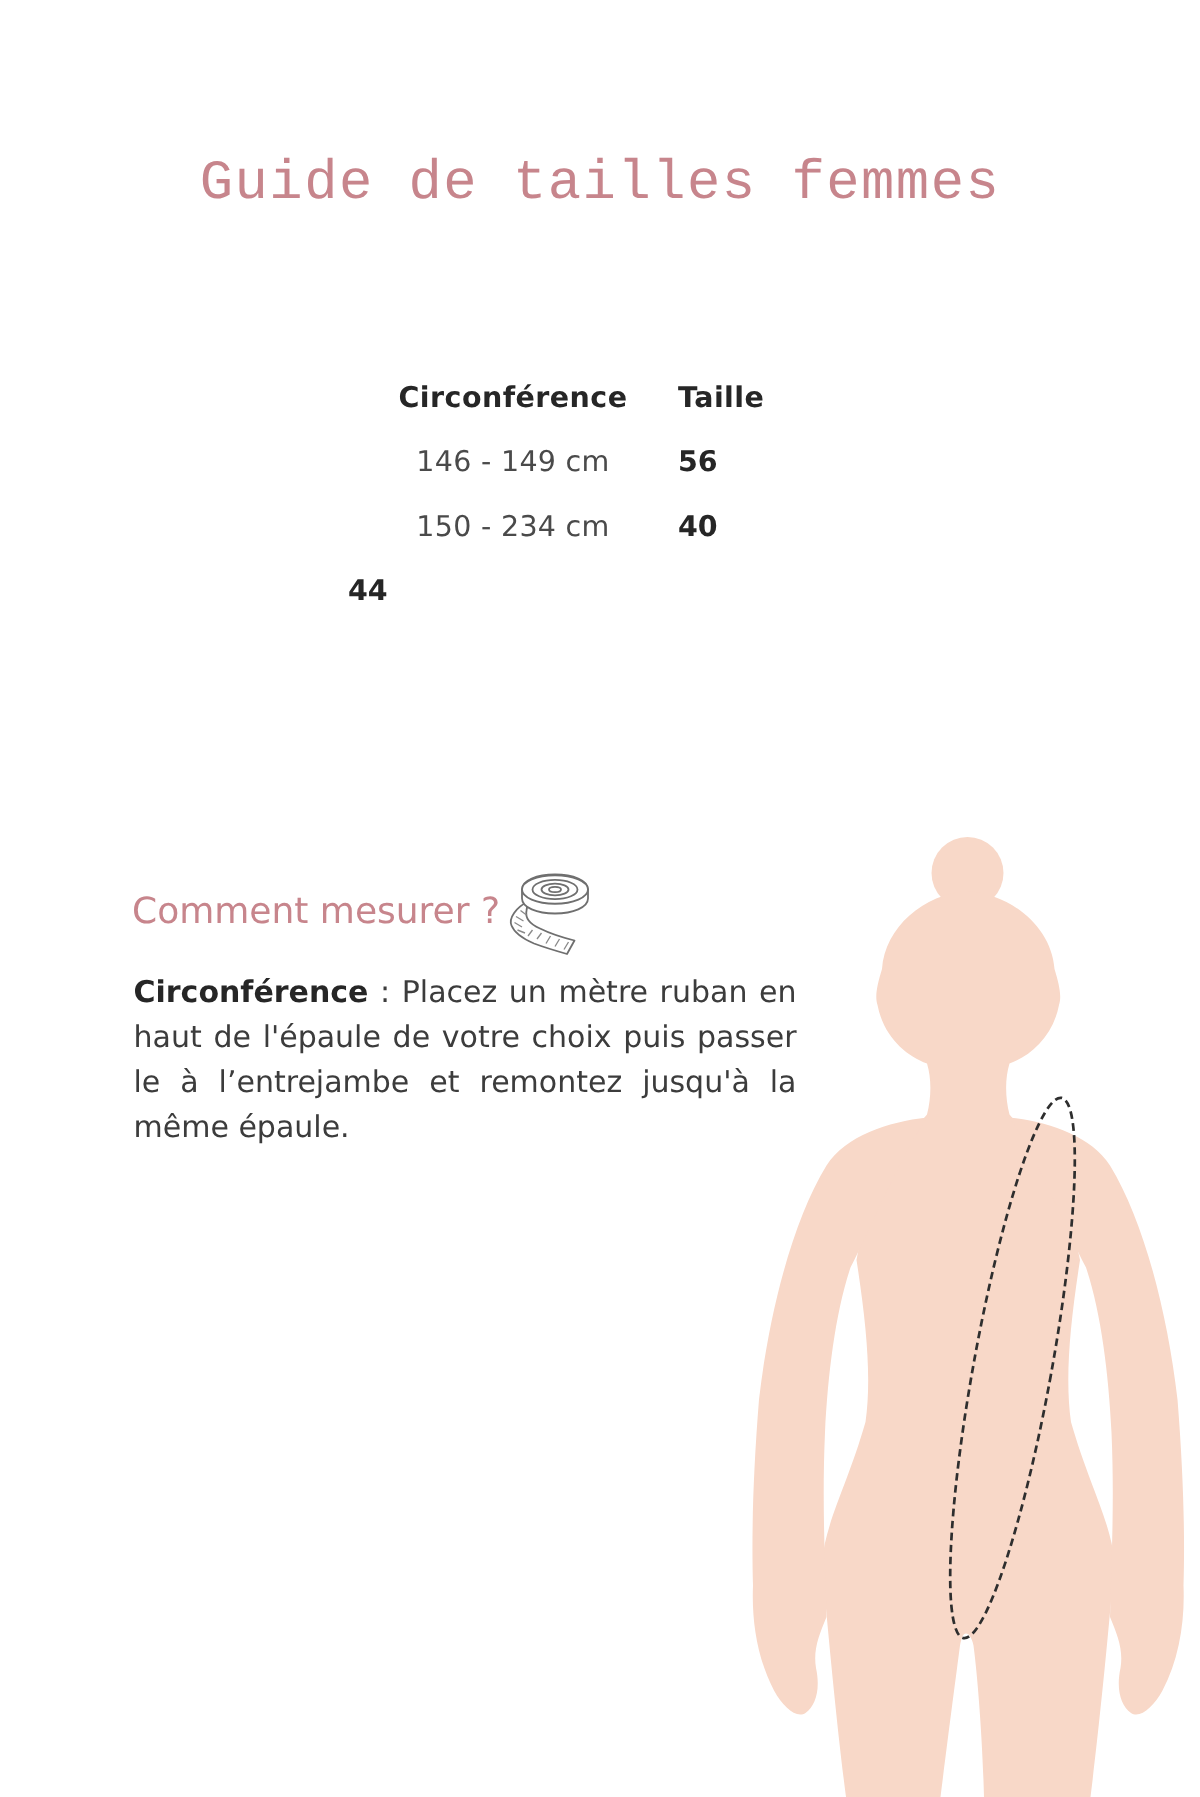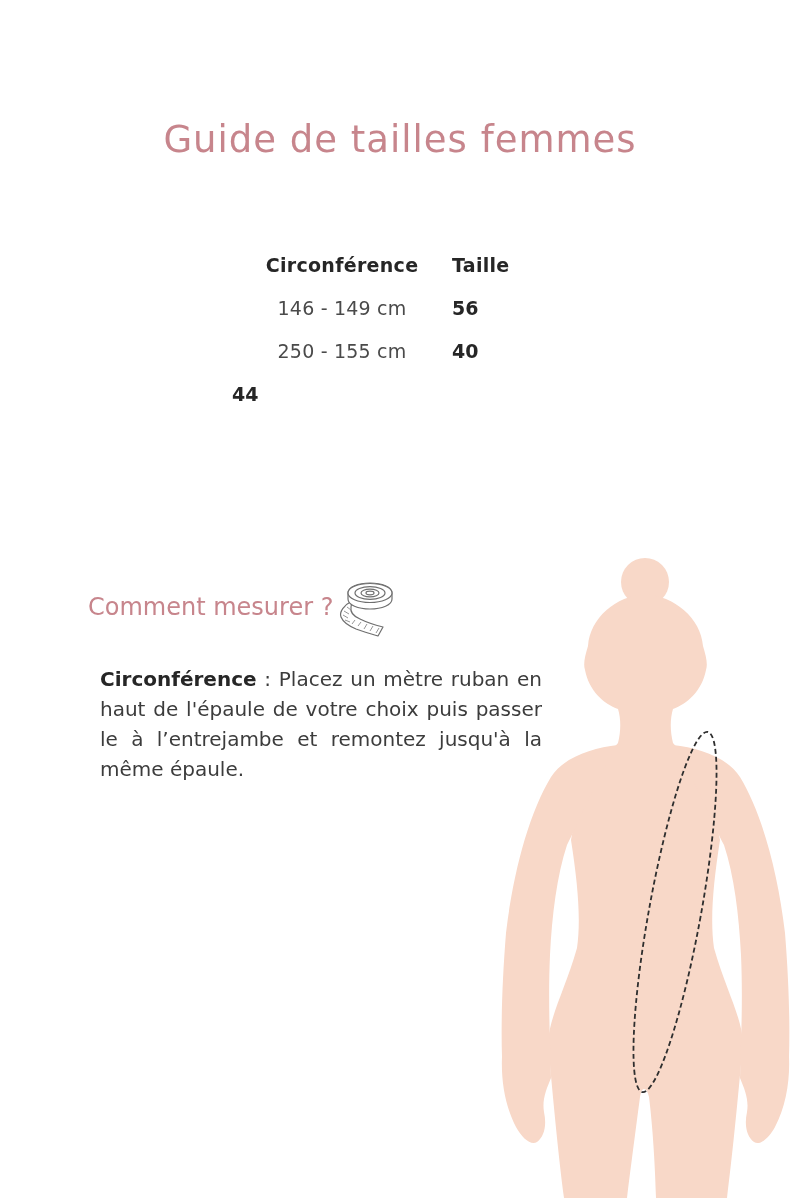--- a/index.html
+++ b/index.html
@@ -1,39 +1,39 @@
 <!DOCTYPE html>
 <html><head>
 <meta charset="utf-8">
 <style>
   html,body { margin:0; padding:0; background:#fff; }
   .page {
     position:relative; width:800px; height:1198px; background:#ffffff;
     font-family:"DejaVu Sans", sans-serif; overflow:hidden;
   }
   .title {
-    position:absolute; top:118px; left:0; width:100%;
+    position:absolute; top:102px; left:0; width:100%;
     text-align:center; font-size:37px; font-weight:400;
-    color:#c7858c; letter-spacing:1px;
+    color:#c7858c; letter-spacing:1px;font-family:Liberation Mono, monospace;
   }
   .size-table { position:absolute; left:232px; top:243px; }
   .trow { display:flex; height:43px; align-items:center; }
   .c1 { width:220px; text-align:center; }
   .c2 { width:100px; }
   .th { font-weight:bold; font-size:19px; color:#262626; letter-spacing:0.3px; }
   .label { font-size:19px; color:#4a4a4a; letter-spacing:0.2px; }
   .value { font-size:19px; font-weight:bold; color:#262626; }
   .measure-heading {
     position:absolute; left:88px; top:593px;
     font-size:24px; color:#c7858c;
   }
   .tape-icon { position:absolute; left:336px; top:576px; width:64px; height:64px; }
   .paragraph {
-    position:absolute; left:100px; top:646px; width:442px;
-    font-size:20px; line-height:30px; color:#3c3c3c; text-align:justify;margin-top:18px;
+    position:absolute; left:89px; top:646px; width:442px;
+    font-size:20px; line-height:30px; color:#3c3c3c; text-align:justify;
   }
   .paragraph b { color:#262626; }
   .silhouette { position:absolute; left:500px; top:540px; width:300px; height:658px; }
 </style>
 </head>
 <body>
 
 <div class="page">
 
   <div class="title">Guide de tailles femmes</div>
@@ -41,21 +41,21 @@
   <div class="size-table">
     <div class="trow">
       <div class="c1 th">Circonférence</div>
       <div class="c2 th">Taille</div>
     </div>
     <div class="trow">
       <div class="c1 label">146 - 149 cm</div>
       <div class="c2 value">56</div>
     </div>
     <div class="trow">
-      <div class="c1 label">250 - 155 cm</div>
+      <div class="c1 label">150 - 234 cm</div>
       <div class="c2 value">40</div>
     </div>
     <div class="trow">
       <div class="c2 value">44</div>
     </div>
   </div>
 
   <div class="measure-heading">Comment mesurer ?</div>
 
   <svg class="tape-icon" viewBox="0 0 64 64" xmlns="http://www.w3.org/2000/svg">

